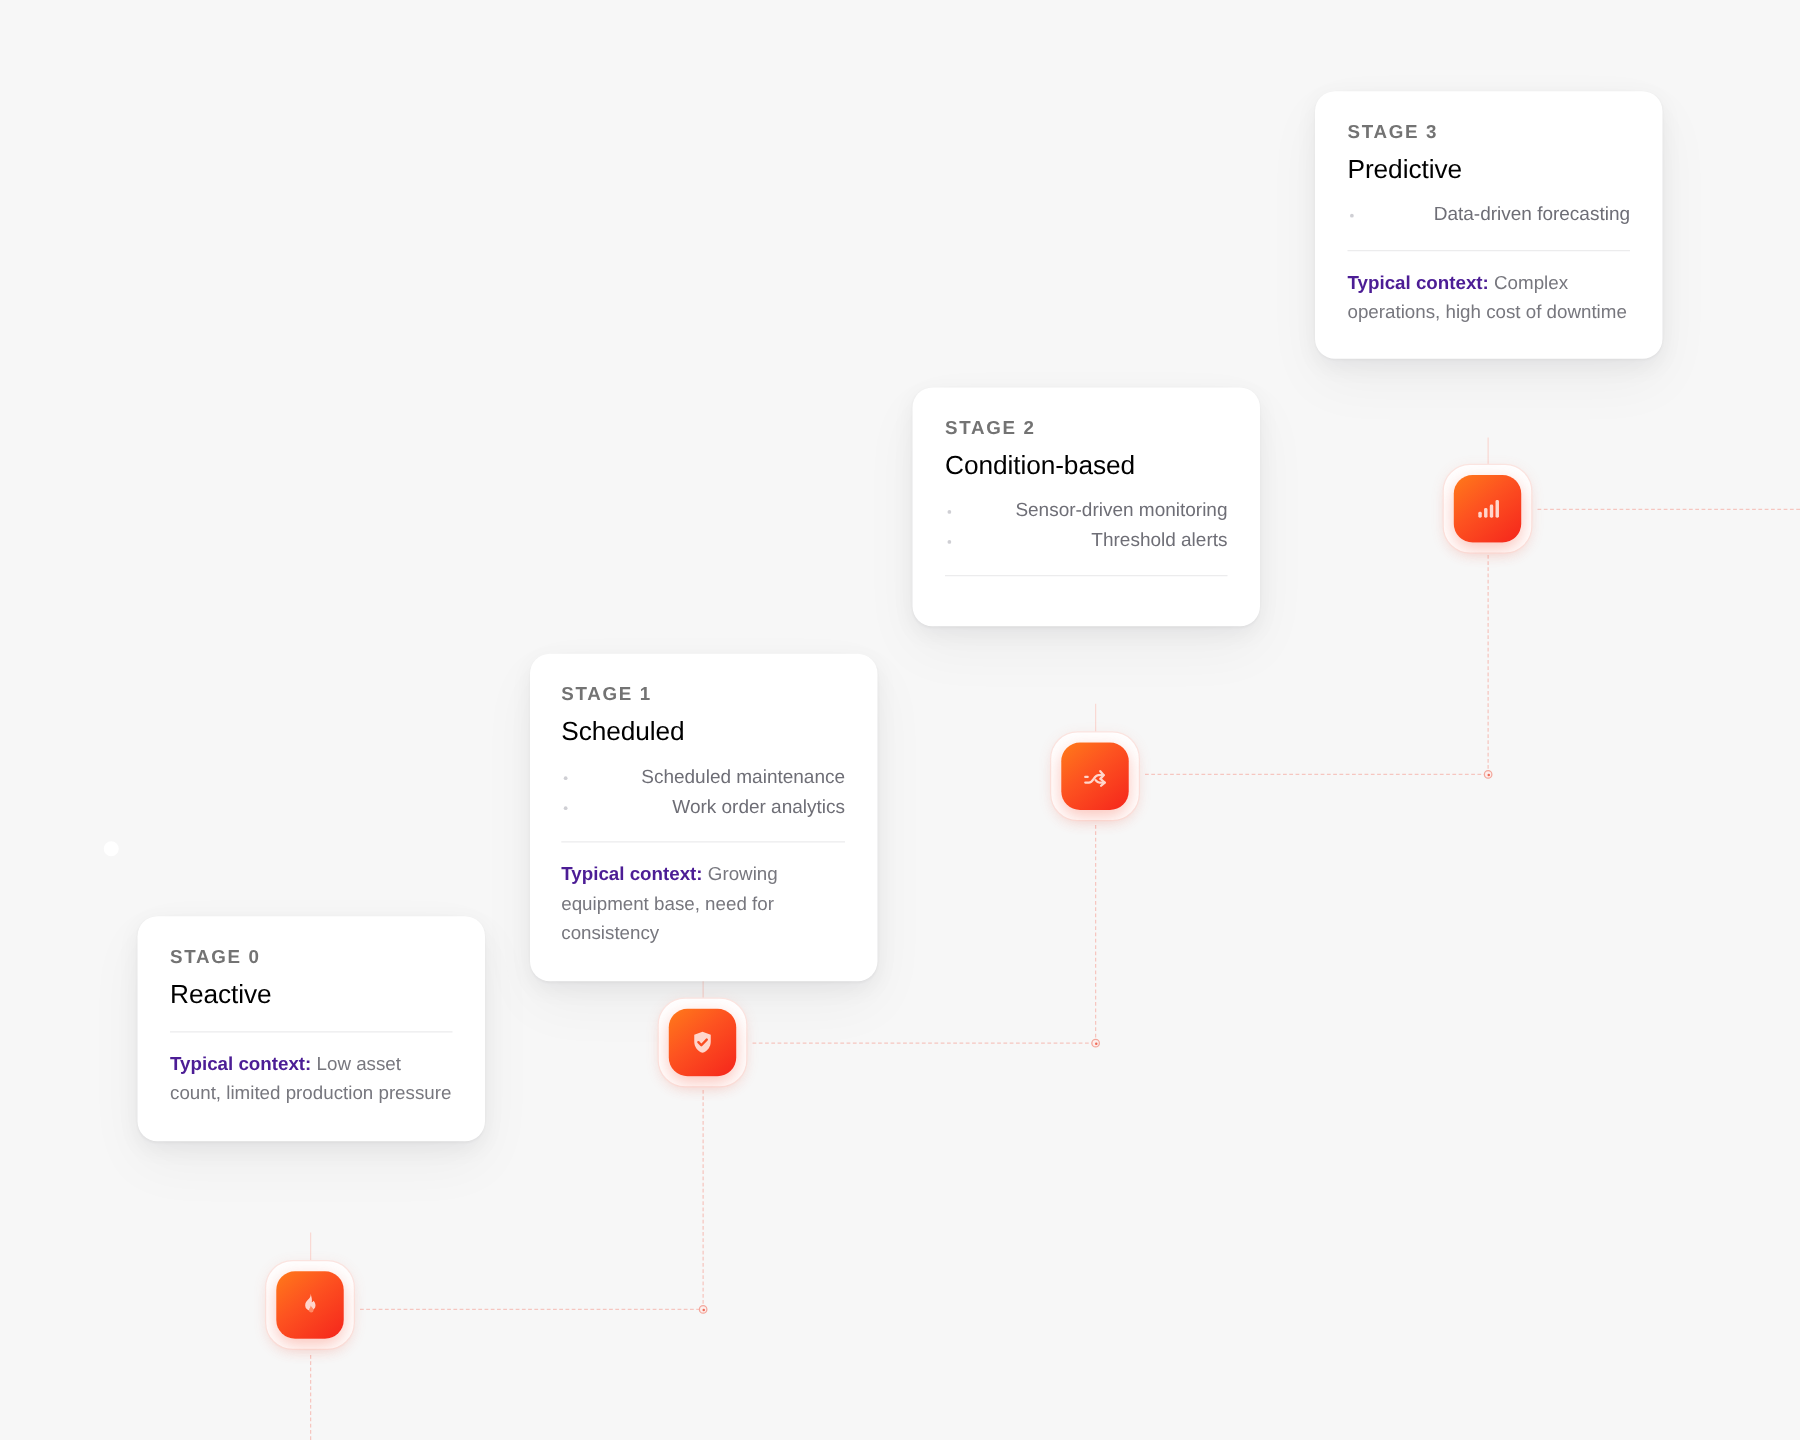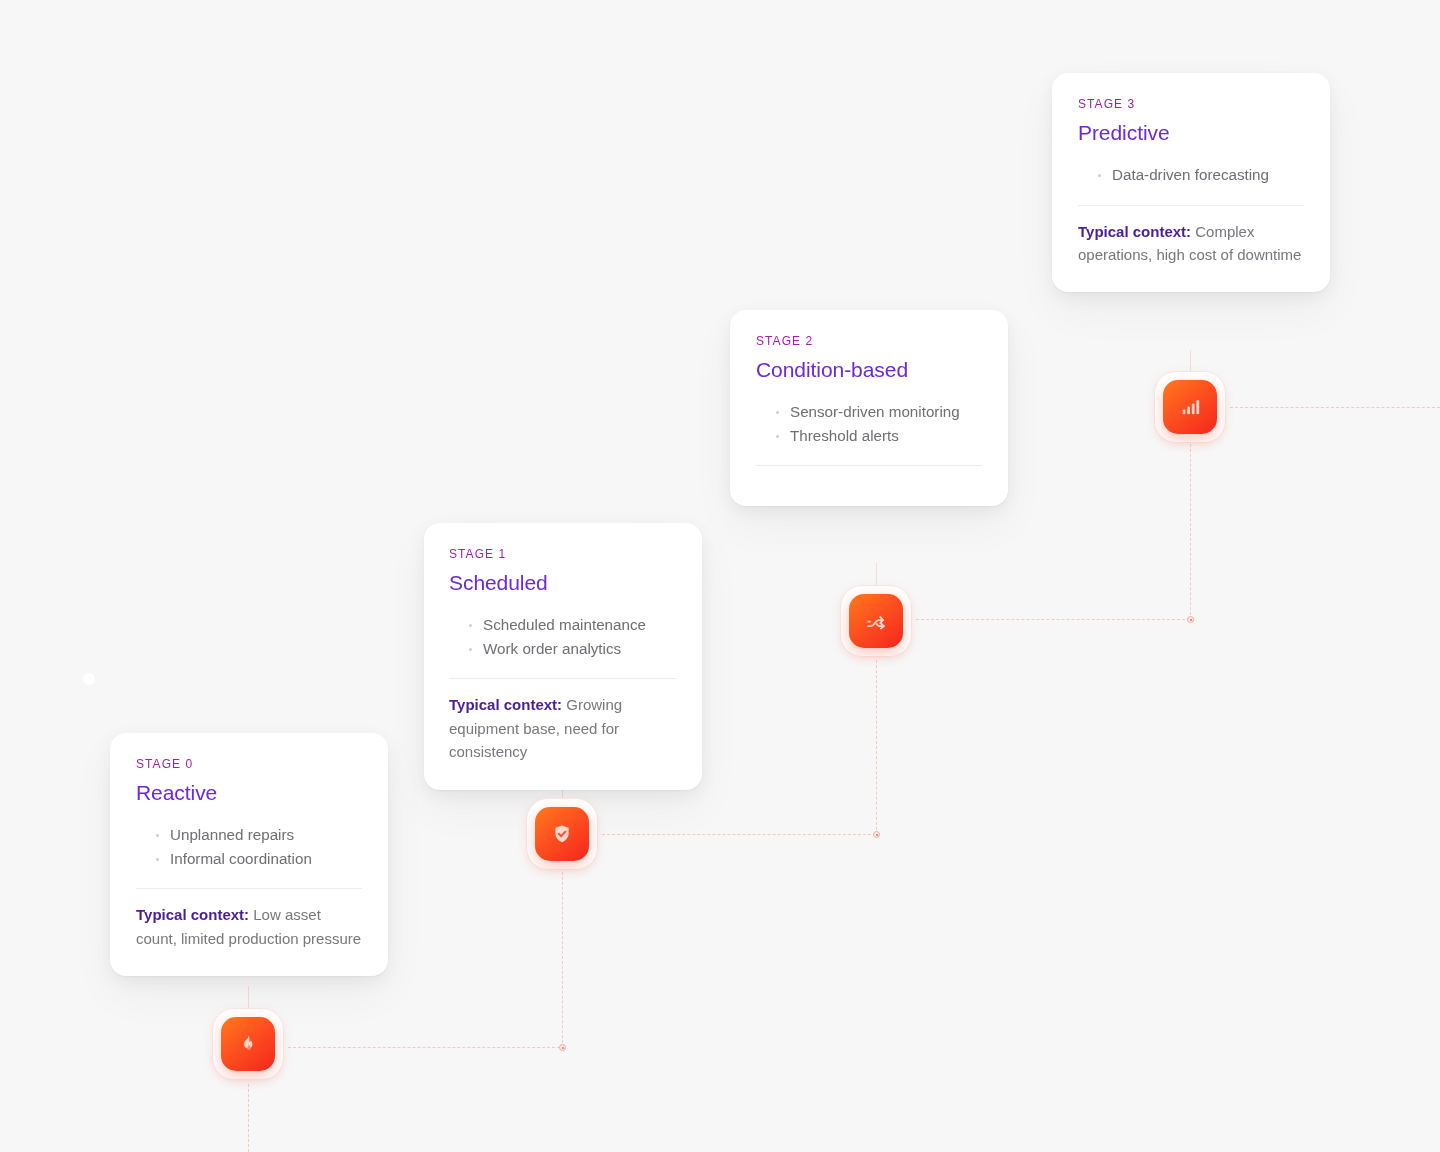--- a/index.html
+++ b/index.html
@@ -117,40 +117,41 @@
     box-sizing: border-box;
     background: #ffffff;
     border-radius: 16px;
     padding: 24px 26px 26px 26px;
     box-shadow: 0 1px 2px rgba(22, 22, 30, 0.04),
                 0 6px 18px rgba(22, 22, 30, 0.055),
                 0 18px 46px rgba(22, 22, 30, 0.045);
     z-index: 4;
   }
   .card-stage {
-    font-size: 12px;
+    font-size: 15px;
     letter-spacing: 0.09em;
-    color: #a21caf;
-    font-weight: 400;
+    color: #737373;
+    font-weight: 700;
     margin: 0 0 10px 0;
     text-transform: uppercase;
     white-space: nowrap;
   }
   .card-title {
     font-size: 21px;
     line-height: 1.18;
     font-weight: 400;
-    color: #6d28d9;
+    color: #000000;
     margin: 1px 0 12px 0;
     letter-spacing: -0.003em;
   }
   .card-bullets {
     list-style: none;
-    margin: 18px;
+    margin: 0;
     padding: 0;
+    text-align: right;
   }
   .card-bullets li {
     position: relative;
     padding-left: 16px;
     font-size: 15.2px;
     line-height: 1.5;
     color: #6e6e76;
     margin-bottom: 1px;
   }
   .card-bullets li::before {
@@ -206,24 +207,20 @@
     <div class="stub-v" style="left:562px; top:776px; height:23px;"></div>
     <div class="stub-v" style="left:876px; top:563px; height:24px;"></div>
     <div class="stub-v" style="left:1190px; top:350px; height:22px;"></div>
   </div>
 
   <div class="deco-dot" style="left:83px; top:673px;"></div>
 
   <div class="card" style="left:110px; top:733px;">
     <div class="card-stage">STAGE 0</div>
     <div class="card-title">Reactive</div>
-    <ul class="card-bullets">
-      <li>Unplanned repairs</li>
-      <li>Informal coordination</li>
-    </ul>
     <div class="card-divider"></div>
     <p class="card-context"><span class="ctx-label">Typical context:</span> <span>Low asset count, limited production pressure</span></p>
   </div>
 
   <div class="card" style="left:424px; top:523px;padding-left:25px;">
     <div class="card-stage">STAGE 1</div>
     <div class="card-title">Scheduled</div>
     <ul class="card-bullets">
       <li>Scheduled maintenance</li>
       <li>Work order analytics</li>

